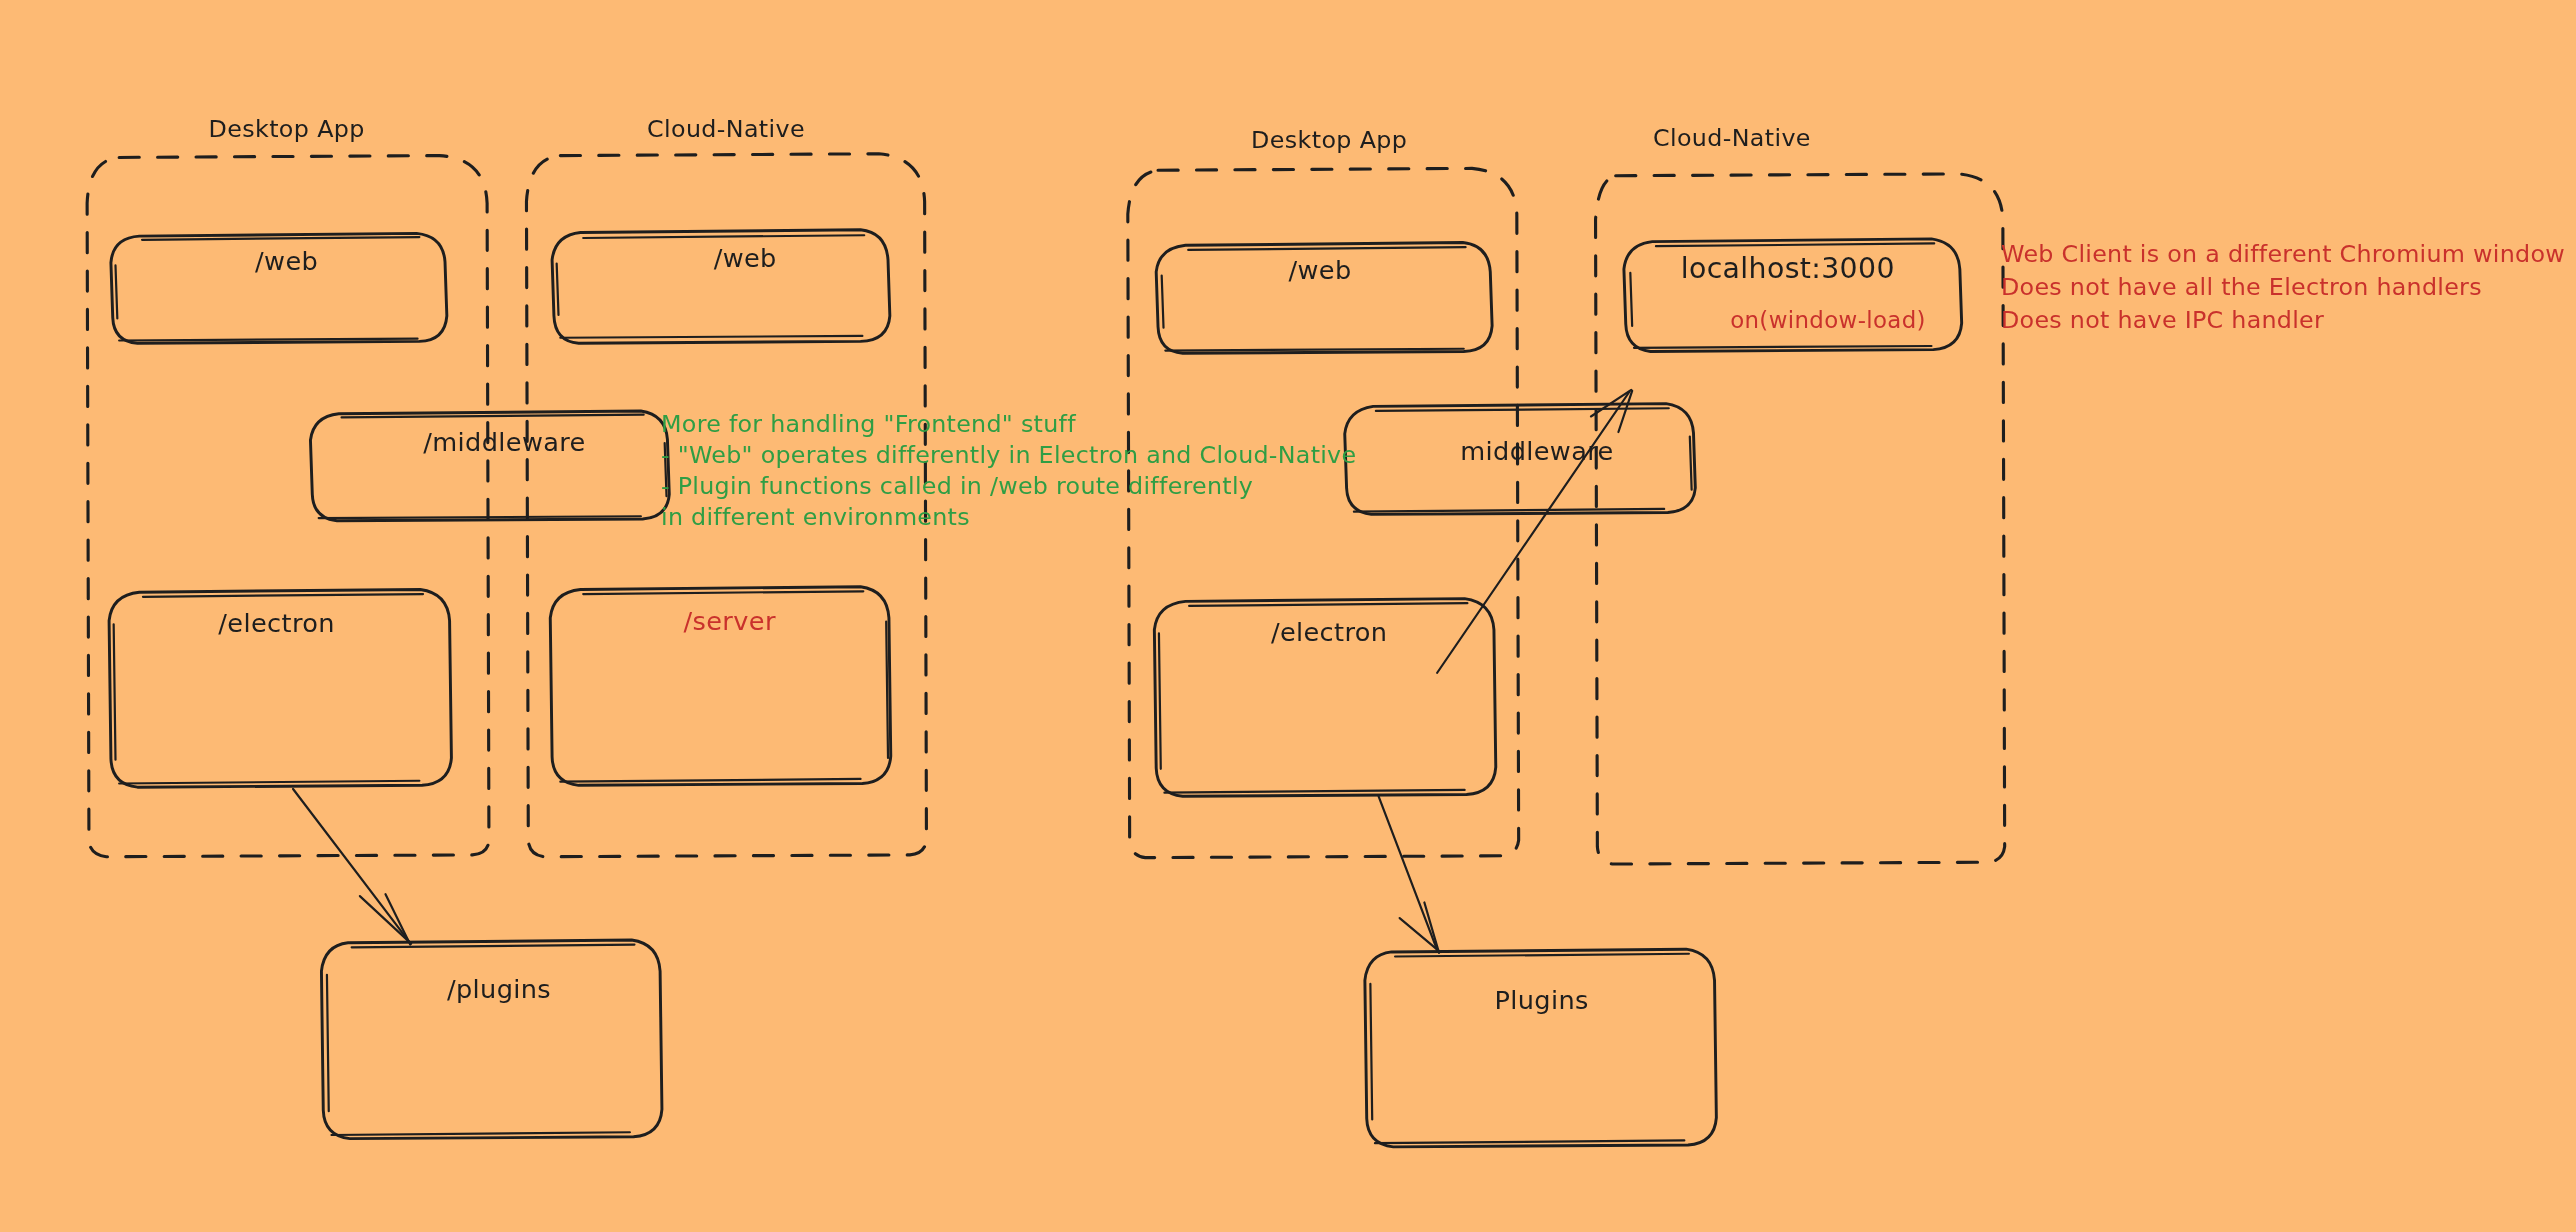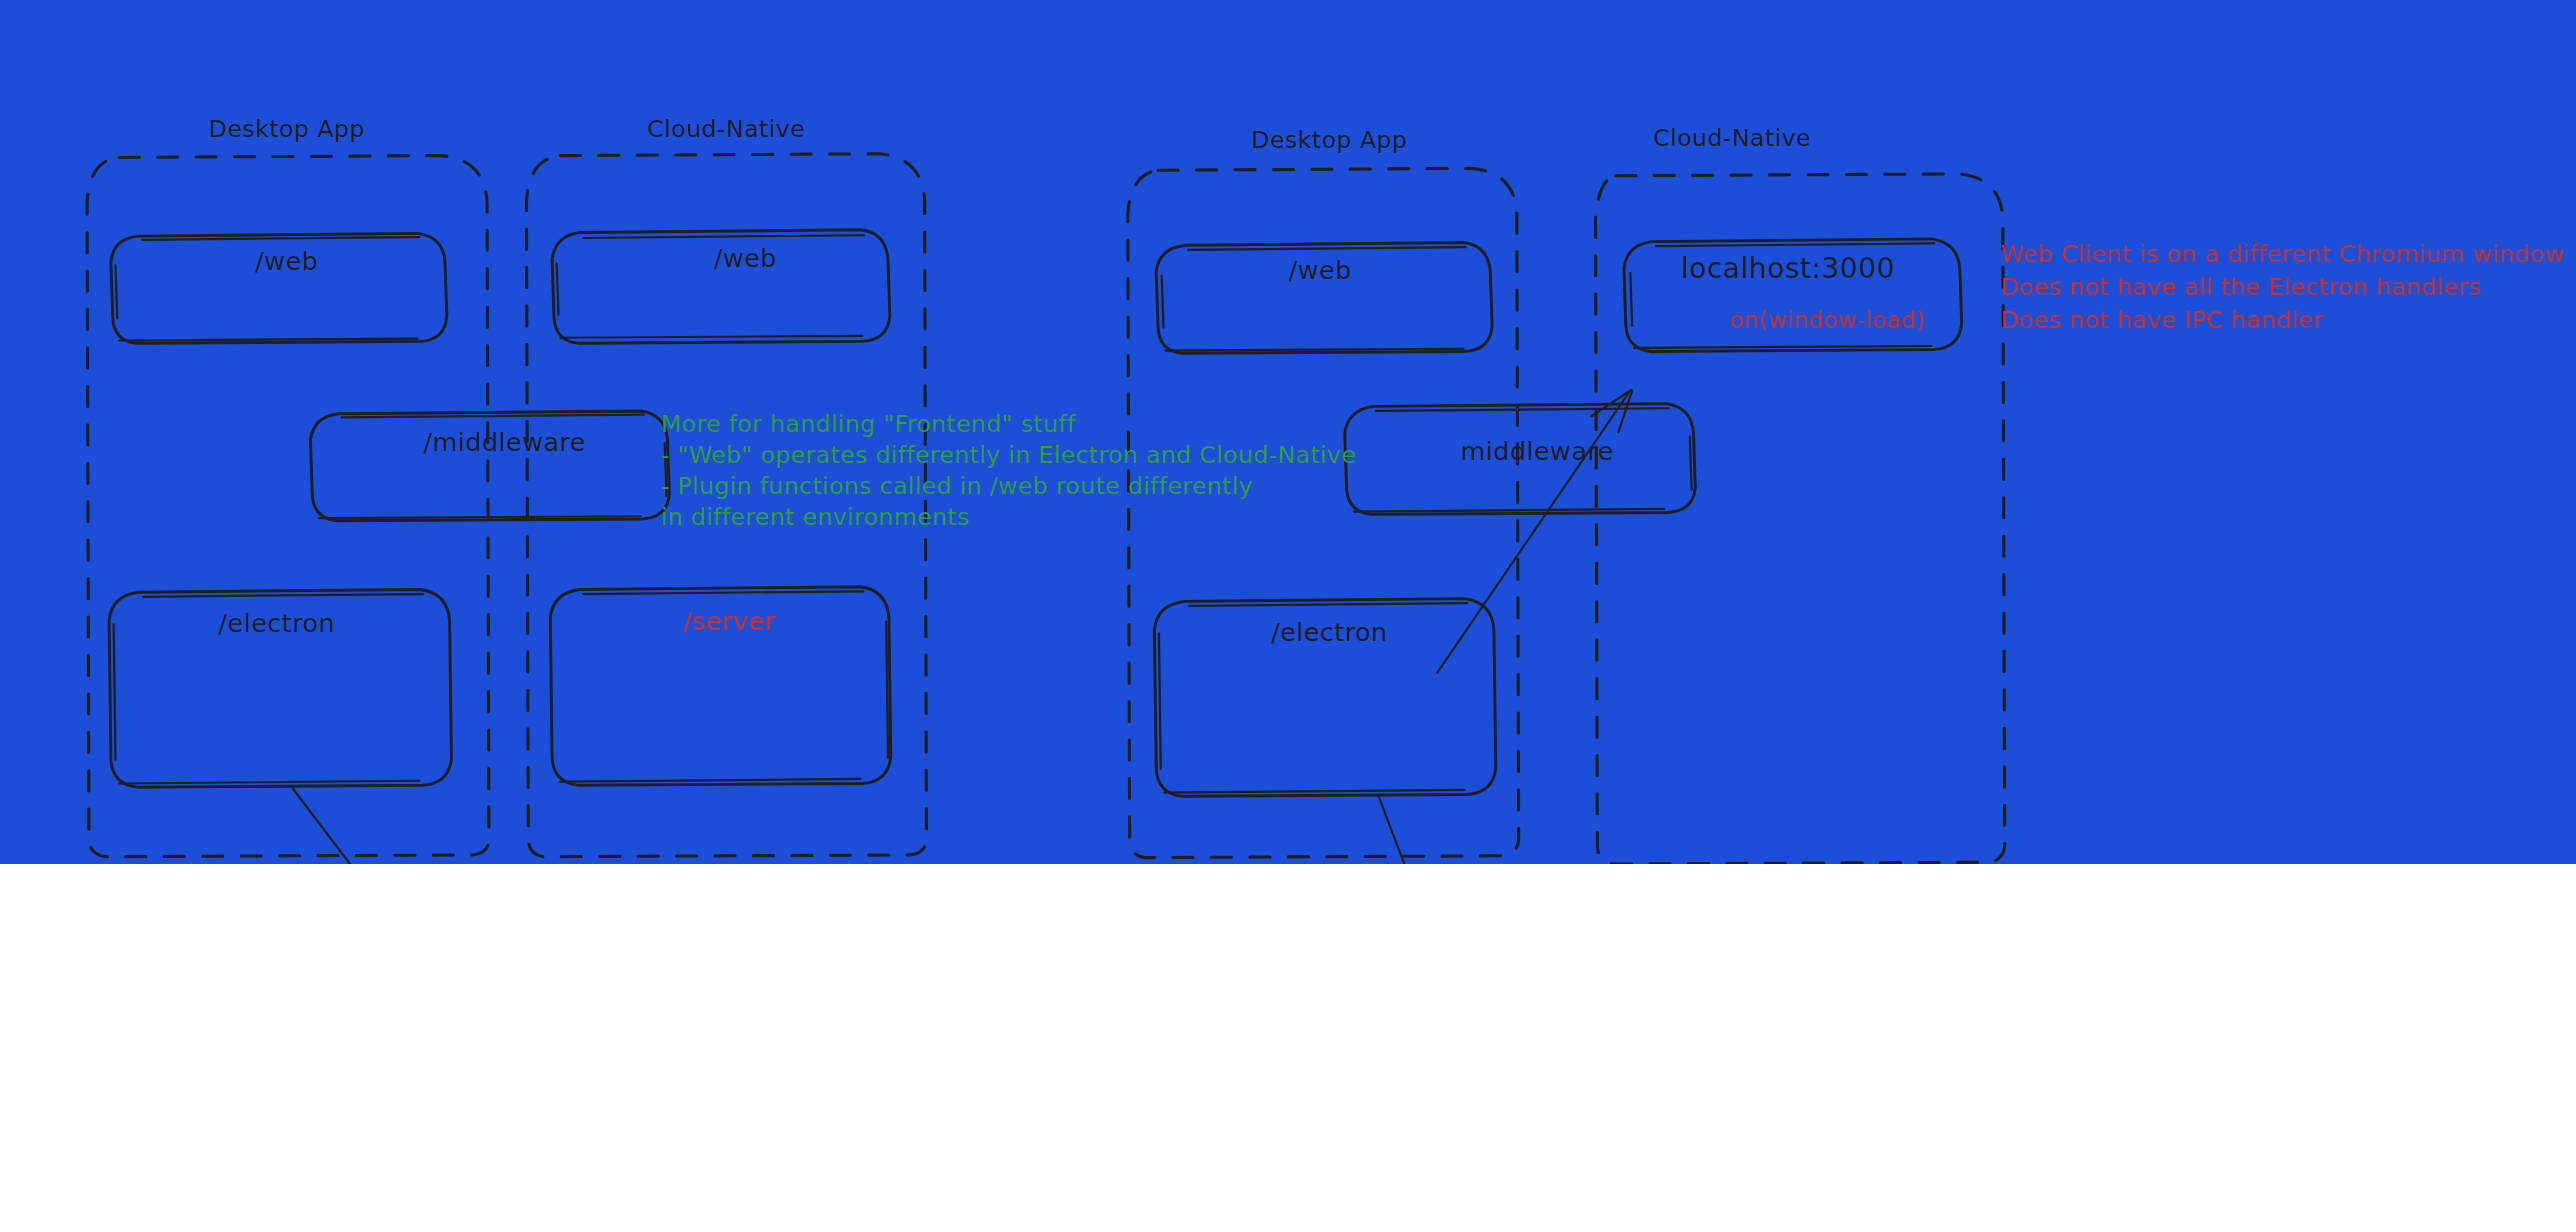--- a/index.html
+++ b/index.html
@@ -7,22 +7,22 @@
     margin: 0;
     padding: 0;
     background: #ffffff;
   }
   body {
     font-family: "DejaVu Sans", sans-serif;
   }
   #canvas-root {
     position: relative;
     width: 2576px;
-    height: 864px;
-    background: #1d4ed8;
+    height: 1232px;
+    background: #fdba74;
     overflow: hidden;
   }
   svg.sketch {
     position: absolute;
     top: 0;
     left: 0;
     width: 2576px;
     height: 1232px;
   }
   .stroke-hand {

